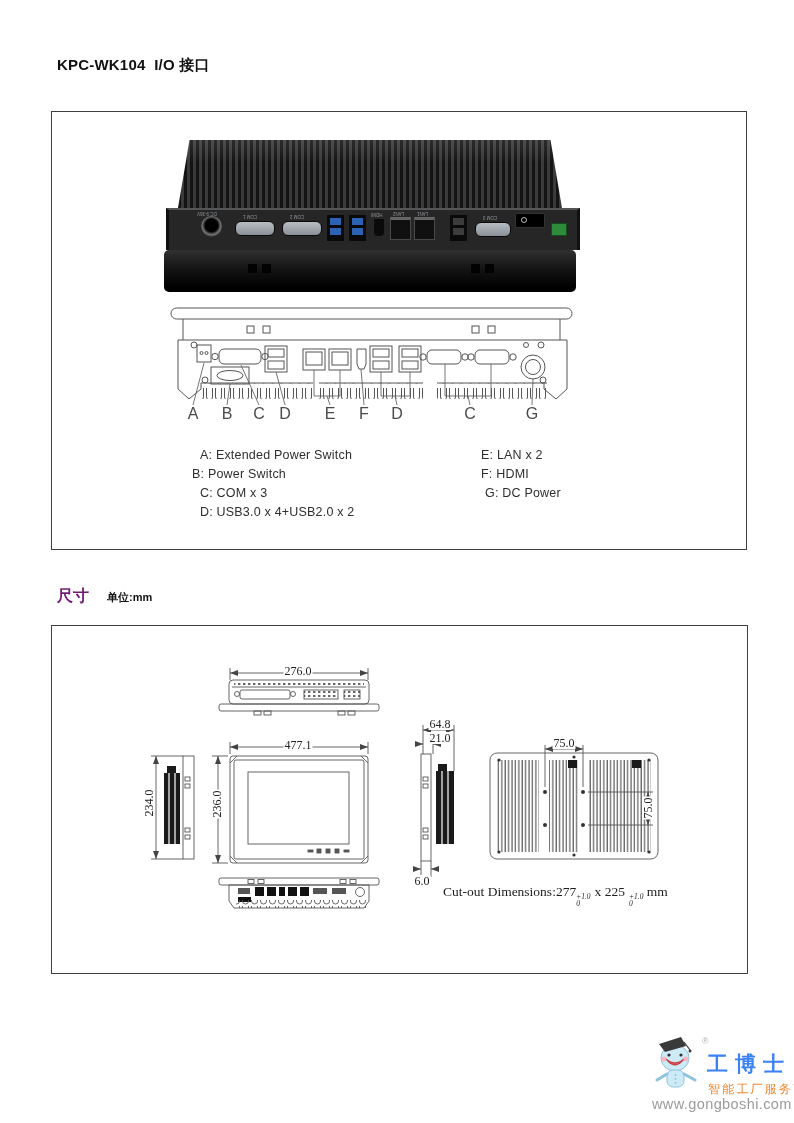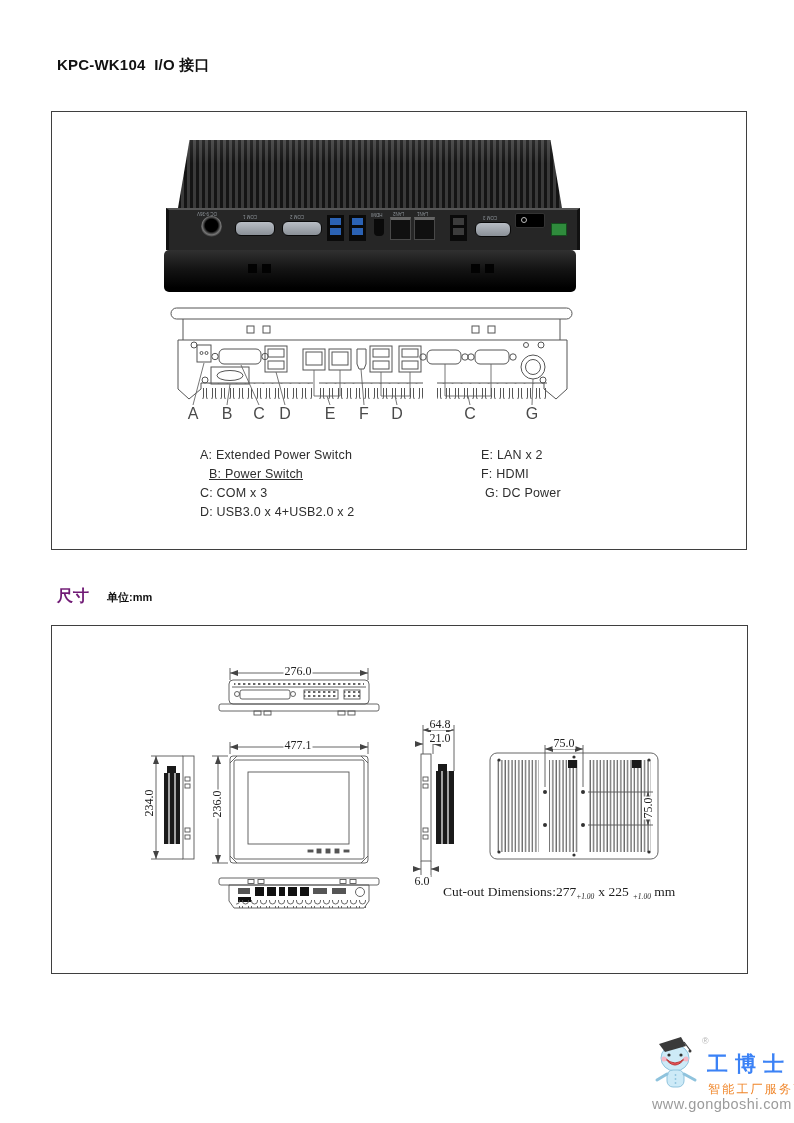--- a/index.html
+++ b/index.html
@@ -49,21 +49,21 @@
 
   
   .dim-heading{position:absolute;left:57px;top:586px;display:flex;align-items:baseline;gap:18px;}
   .dim-heading .h{font-size:16px;font-weight:bold;color:#701a75;}
   .dim-heading .u{font-size:11px;font-weight:bold;color:#111;}
   .dim-box svg{position:absolute;left:0;top:0;}
   .dlabel{position:absolute;font:12px "Liberation Serif",serif;color:#222;white-space:nowrap;
       transform:translateX(-50%);background:#fff;padding:0 1px;line-height:12px;}
   .dlabel.rot{transform:translate(-50%,-50%) rotate(-90deg);}
   .cutout{position:absolute;left:391px;top:258px;font:13.5px "Liberation Serif",serif;color:#1d1d1d;}
-  .cutout .tol{display:inline-flex;flex-direction:row;font-size:7.5px;line-height:7px;
+  .cutout .tol{display:inline-flex;flex-direction:column;font-size:7.5px;line-height:7px;
       vertical-align:-3px;font-style:normal;}
   .cutout .sep{margin:0 4px;}
 
   
   .logo{position:absolute;left:650px;top:1034px;width:144px;height:82px;}
   .logo .reg{position:absolute;left:52px;top:2px;font-size:9px;color:#b5b5b5;}
   .logo .brand{position:absolute;left:57px;top:16px;font-family:"Liberation Serif",serif;
       font-size:21px;font-weight:bold;color:#3b82f6;letter-spacing:7px;white-space:nowrap;}
   .logo .tagline{position:absolute;left:58px;top:47px;font-size:12px;color:#f0862a;
       letter-spacing:2.2px;white-space:nowrap;}
@@ -207,21 +207,21 @@
       <div class="dglabel" style="left:80px;">C</div>
       <div class="dglabel" style="left:106px;">D</div>
       <div class="dglabel" style="left:151px;">E</div>
       <div class="dglabel" style="left:185px;">F</div>
       <div class="dglabel" style="left:218px;">D</div>
       <div class="dglabel" style="left:291px;">C</div>
       <div class="dglabel" style="left:353px;">G</div>
     </div>
 
     <div class="legend-item" style="left:148px;top:336px;">A: Extended Power Switch</div>
-    <div class="legend-item" style="left:157px;top:355px;text-decoration:underline;">B: Power Switch</div>
+    <div class="legend-item" style="left:140px;top:355px;">B: Power Switch</div>
     <div class="legend-item" style="left:148px;top:374px;">C: COM x 3</div>
     <div class="legend-item" style="left:148px;top:393px;">D: USB3.0 x 4+USB2.0 x 2</div>
     <div class="legend-item" style="left:429px;top:336px;">E: LAN x 2</div>
     <div class="legend-item" style="left:429px;top:355px;">F: HDMI</div>
     <div class="legend-item" style="left:433px;top:374px;">G: DC Power</div>
   </div>
 
   <div class="dim-heading">
     <span class="h">尺寸</span>
     <span class="u">单位:mm</span>

